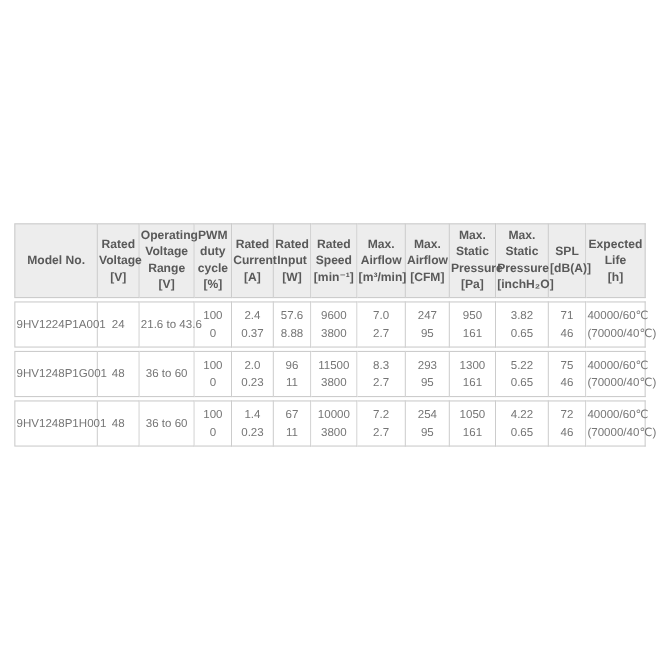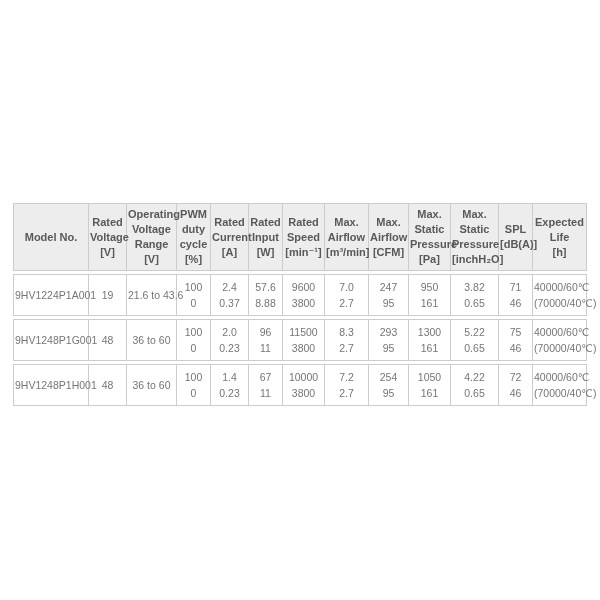--- a/index.html
+++ b/index.html
@@ -93,21 +93,21 @@
         <th>Max.<br>Airflow<br>[CFM]</th>
         <th>Max.<br>Static<br>Pressure<br>[Pa]</th>
         <th>Max.<br>Static<br>Pressure<br>[inchH₂O]</th>
         <th>SPL<br>[dB(A)]</th>
         <th>Expected<br>Life<br>[h]</th>
       </tr>
     </thead>
     <tbody>
       <tr>
         <td>9HV1224P1A001</td>
-        <td>19</td>
+        <td>24</td>
         <td>21.6 to 43.6</td>
         <td>100<br>0</td>
         <td>2.4<br>0.37</td>
         <td>57.6<br>8.88</td>
         <td>9600<br>3800</td>
         <td>7.0<br>2.7</td>
         <td>247<br>95</td>
         <td>950<br>161</td>
         <td>3.82<br>0.65</td>
         <td>71<br>46</td>

